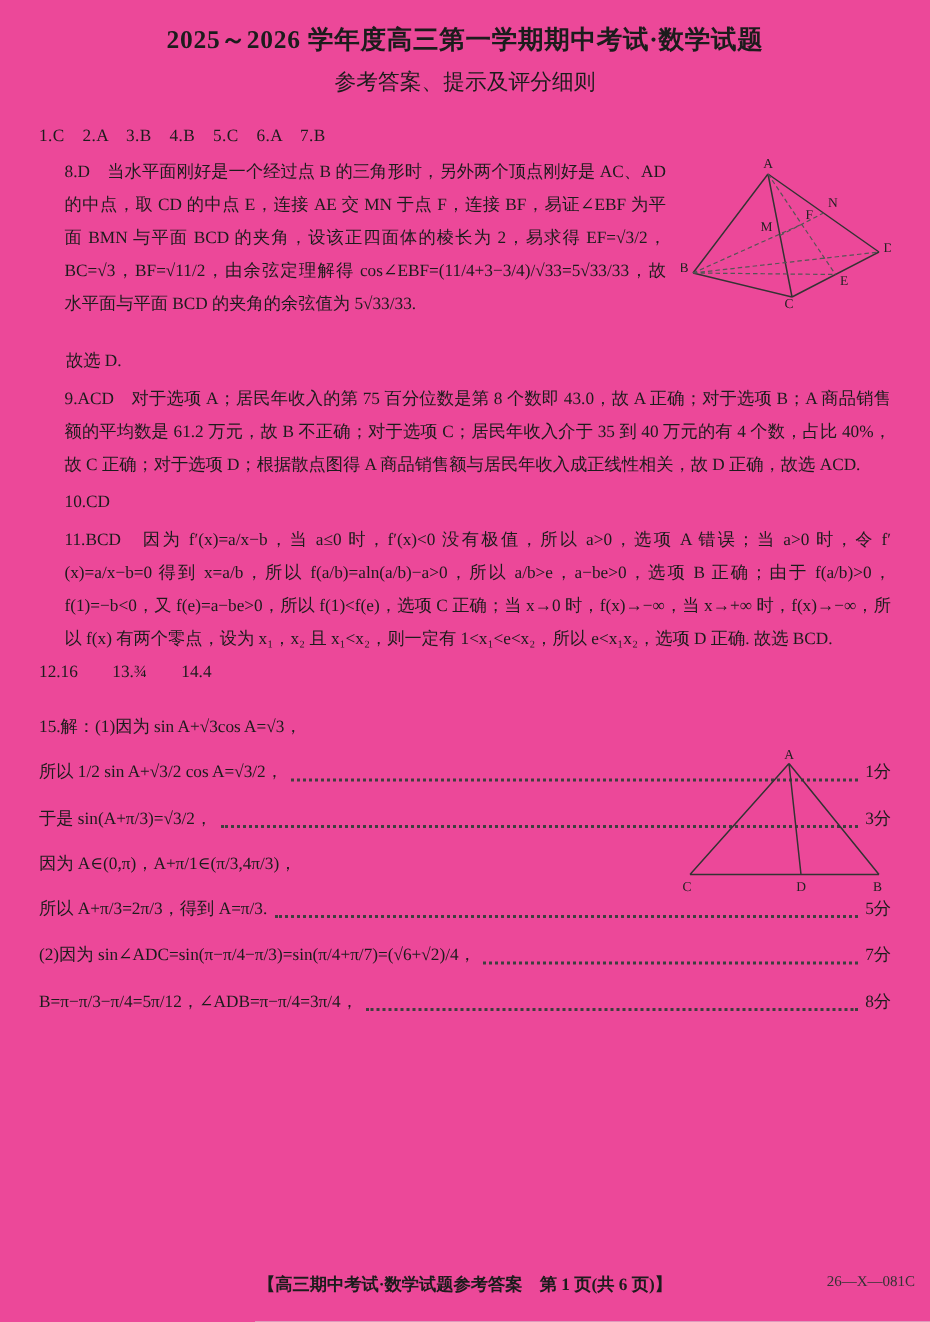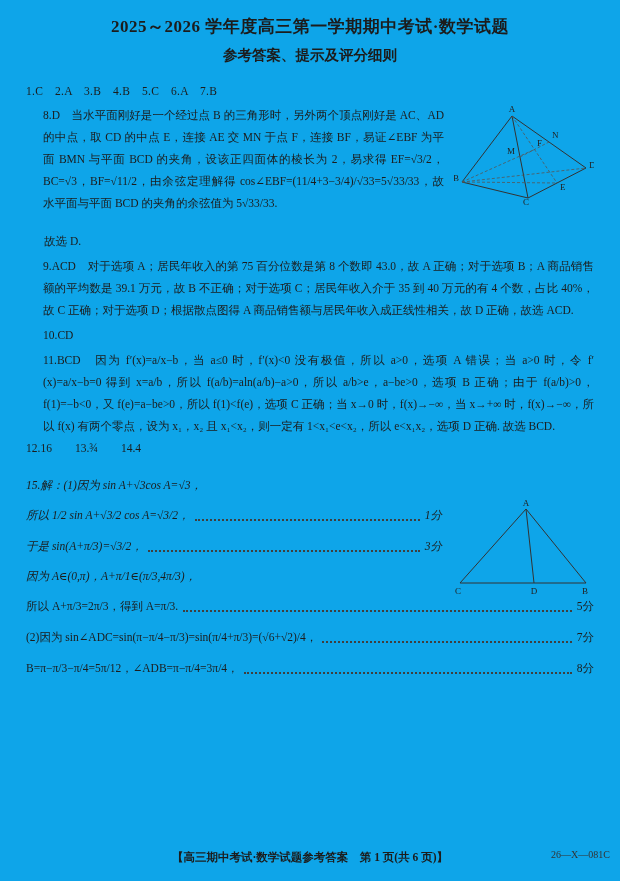--- a/index.html
+++ b/index.html
@@ -1,36 +1,36 @@
 <!DOCTYPE html>
 <html><head>
 <meta charset="utf-8">
 <style>
   html,body{margin:0;padding:0;background:#d8d8d8;}
   .page{
-    width:620px;height:881px;background:#0ea5e9;color:#1c1c1c;
+    width:620px;height:881px;background:#ec4899;color:#1c1c1c;
     font-family:"Liberation Serif","DejaVu Serif",serif;
     position:relative;box-sizing:border-box;
     padding:14px 26px 0 26px;overflow:hidden;font-size:11.5px;
   }
   .title{text-align:center;font-size:17px;font-weight:bold;letter-spacing:.5px;line-height:26px;}
-  .subtitle{text-align:center;font-size:14.5px;font-weight:bold;margin-top:5px;line-height:21px;}
+  .subtitle{text-align:center;font-size:14.5px;font-weight:normal;margin-top:5px;line-height:21px;}
   .choices{margin-top:15px;line-height:20px;letter-spacing:.3px;}
   p.ans{line-height:22px;text-align:justify;margin:3px 0 0 17px;}
   .q8-end{padding-left:18px;line-height:22px;margin-top:16px;}
   .fig-tetra{float:right;margin:0 0 4px 10px;}
   .q11{line-height:22.5px;}
   .q12line{line-height:22px;}
   .q15{position:relative;margin-top:12px;}
   .fig-tri{position:absolute;right:2px;top:28px;}
   .sline{display:flex;align-items:center;min-height:31px;line-height:31px;}
   .stext{white-space:nowrap;}
   .score{white-space:nowrap;}
   .leader{flex:1;border-bottom:2px dotted #3f3f3f;height:9px;margin:0 5px;min-width:12px;}
-  .narrow{margin-right:152px;font-style:italic;}
+  .narrow{}
   .plain{min-height:29px;line-height:29px;}
   .footer{
     position:absolute;left:0;right:0;bottom:14px;height:20px;padding-left:29px;
   }
   .footer-title{
     position:absolute;left:0;right:0;text-align:center;
     font-weight:bold;font-size:11.5px;line-height:20px;
   }
   .footer-code{
     position:absolute;right:10px;top:2px;font-size:10px;color:#333;
@@ -59,21 +59,21 @@
         <text x="61" y="50" text-anchor="end" font-size="8">M</text>
         <text x="98" y="34" text-anchor="start" font-size="8">N</text>
         <text x="106" y="86" text-anchor="start" font-size="8">E</text>
         <text x="83" y="42" text-anchor="start" font-size="8">F</text>
       </svg>
     </span>
     <p class="ans">8.D　当水平面刚好是一个经过点 B 的三角形时，另外两个顶点刚好是 AC、AD 的中点，取 CD 的中点 E，连接 AE 交 MN 于点 F，连接 BF，易证∠EBF 为平面 BMN 与平面 BCD 的夹角，设该正四面体的棱长为 2，易求得 EF=√3/2，BC=√3，BF=√11/2，由余弦定理解得 cos∠EBF=(11/4+3−3/4)/√33=5√33/33，故水平面与平面 BCD 的夹角的余弦值为 5√33/33.</p>
     <div class="q8-end">故选 D.</div>
   </div>
 
-  <p class="ans">9.ACD　对于选项 A；居民年收入的第 75 百分位数是第 8 个数即 43.0，故 A 正确；对于选项 B；A 商品销售额的平均数是 39.1 万元，故 B 不正确；对于选项 C；居民年收入介于 35 到 40 万元的有 4 个数，占比 40%，故 C 正确；对于选项 D；根据散点图得 A 商品销售额与居民年收入成正线性相关，故 D 正确，故选 ACD.</p>
+  <p class="ans">9.ACD　对于选项 A；居民年收入的第 75 百分位数是第 8 个数即 43.0，故 A 正确；对于选项 B；A 商品销售额的平均数是 61.2 万元，故 B 不正确；对于选项 C；居民年收入介于 35 到 40 万元的有 4 个数，占比 40%，故 C 正确；对于选项 D；根据散点图得 A 商品销售额与居民年收入成正线性相关，故 D 正确，故选 ACD.</p>
 
   <p class="ans">10.CD</p>
 
   <p class="ans q11">11.BCD　因为 f′(x)=a/x−b，当 a≤0 时，f′(x)&lt;0 没有极值，所以 a&gt;0，选项 A 错误；当 a&gt;0 时，令 f′(x)=a/x−b=0 得到 x=a/b，所以 f(a/b)=aln(a/b)−a&gt;0，所以 a/b&gt;e，a−be&gt;0，选项 B 正确；由于 f(a/b)&gt;0，f(1)=−b&lt;0，又 f(e)=a−be&gt;0，所以 f(1)&lt;f(e)，选项 C 正确；当 x→0 时，f(x)→−∞，当 x→+∞ 时，f(x)→−∞，所以 f(x) 有两个零点，设为 x₁，x₂ 且 x₁&lt;x₂，则一定有 1&lt;x₁&lt;e&lt;x₂，所以 e&lt;x₁x₂，选项 D 正确. 故选 BCD.</p>
 
   <div class="q12line">12.16　　13.¾　　14.4</div>
 
   <div class="q15">
     <span class="fig-tri">
       <svg viewBox="0 0 140 96" width="140" height="96" aria-hidden="true">
@@ -105,21 +105,21 @@
       <span class="stext">因为 A∈(0,π)，A+π/1∈(π/3,4π/3)，</span>
     </div>
 
     <div class="sline">
       <span class="stext">所以 A+π/3=2π/3，得到 A=π/3.</span>
       <span class="leader"></span>
       <span class="score">5分</span>
     </div>
 
     <div class="sline">
-      <span class="stext">(2)因为 sin∠ADC=sin(π−π/4−π/3)=sin(π/4+π/3)=(√6+√2)/4，</span>
+      <span class="stext">(2)因为 sin∠ADC=sin(π−π/4−π/3)=sin(π/4+π/7)=(√6+√2)/4，</span>
       <span class="leader"></span>
       <span class="score">7分</span>
     </div>
 
     <div class="sline">
       <span class="stext">B=π−π/3−π/4=5π/12，∠ADB=π−π/4=3π/4，</span>
       <span class="leader"></span>
       <span class="score">8分</span>
     </div>
   </div>

